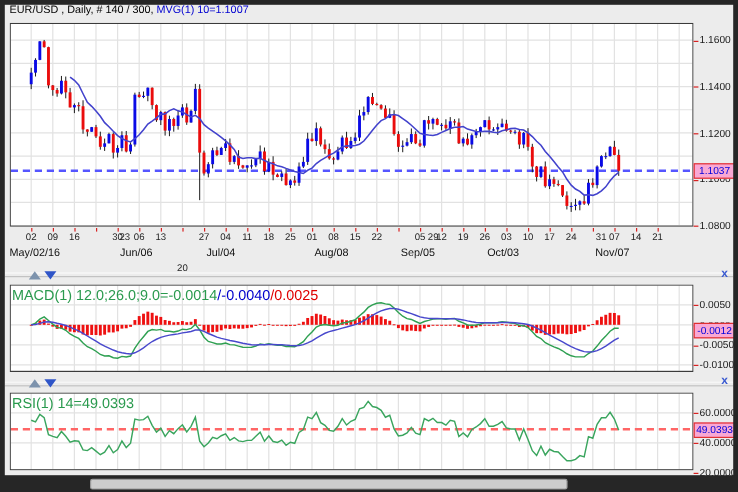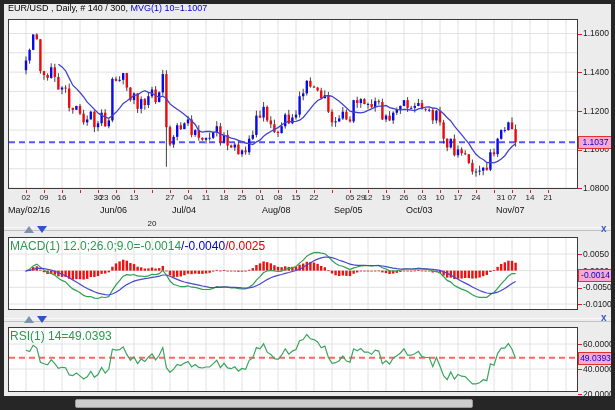--- a/index.html
+++ b/index.html
@@ -685,17 +685,17 @@
 <div class="abs axis-label" style="top: 28.4886px;"><span class="rtick"></span><span>1.1600</span></div>
 <div class="abs axis-label" style="top: 67.125px;"><span class="rtick"></span><span>1.1400</span></div>
 <div class="abs axis-label" style="top: 105.761px;"><span class="rtick"></span><span>1.1200</span></div>
 <div class="abs axis-label" style="top: 144.398px;"><span class="rtick"></span><span>1.1000</span></div>
 <div class="abs axis-label" style="top: 183.034px;"><span class="rtick"></span><span>1.0800</span></div>
 <div class="abs price-box" style="top: 136.25px;">1.1037</div>
 <div class="abs axis-label" style="top: 249px;"><span class="rtick"></span><span>0.0050</span></div>
 <div class="abs axis-label" style="top: 265.667px;"><span class="rtick"></span><span>0.0000</span></div>
 <div class="abs axis-label" style="top: 282.333px;"><span class="rtick"></span><span>-0.0050</span></div>
 <div class="abs axis-label" style="top: 299px;"><span class="rtick"></span><span>-0.0100</span></div>
-<div class="abs price-box" style="top: 269.333px;">-0.0014</div>
+<div class="abs price-box" style="top: 269.333px;">-0.0012</div>
 <div class="abs axis-label" style="top: 339px;"><span class="rtick"></span><span>60.0000</span></div>
 <div class="abs axis-label" style="top: 364px;"><span class="rtick"></span><span>40.0000</span></div>
 <div class="abs axis-label" style="top: 389px;"><span class="rtick"></span><span>20.0000</span></div>
 <div class="abs price-box" style="top: 351.701px;">49.0393</div>
 
 </body></html>

